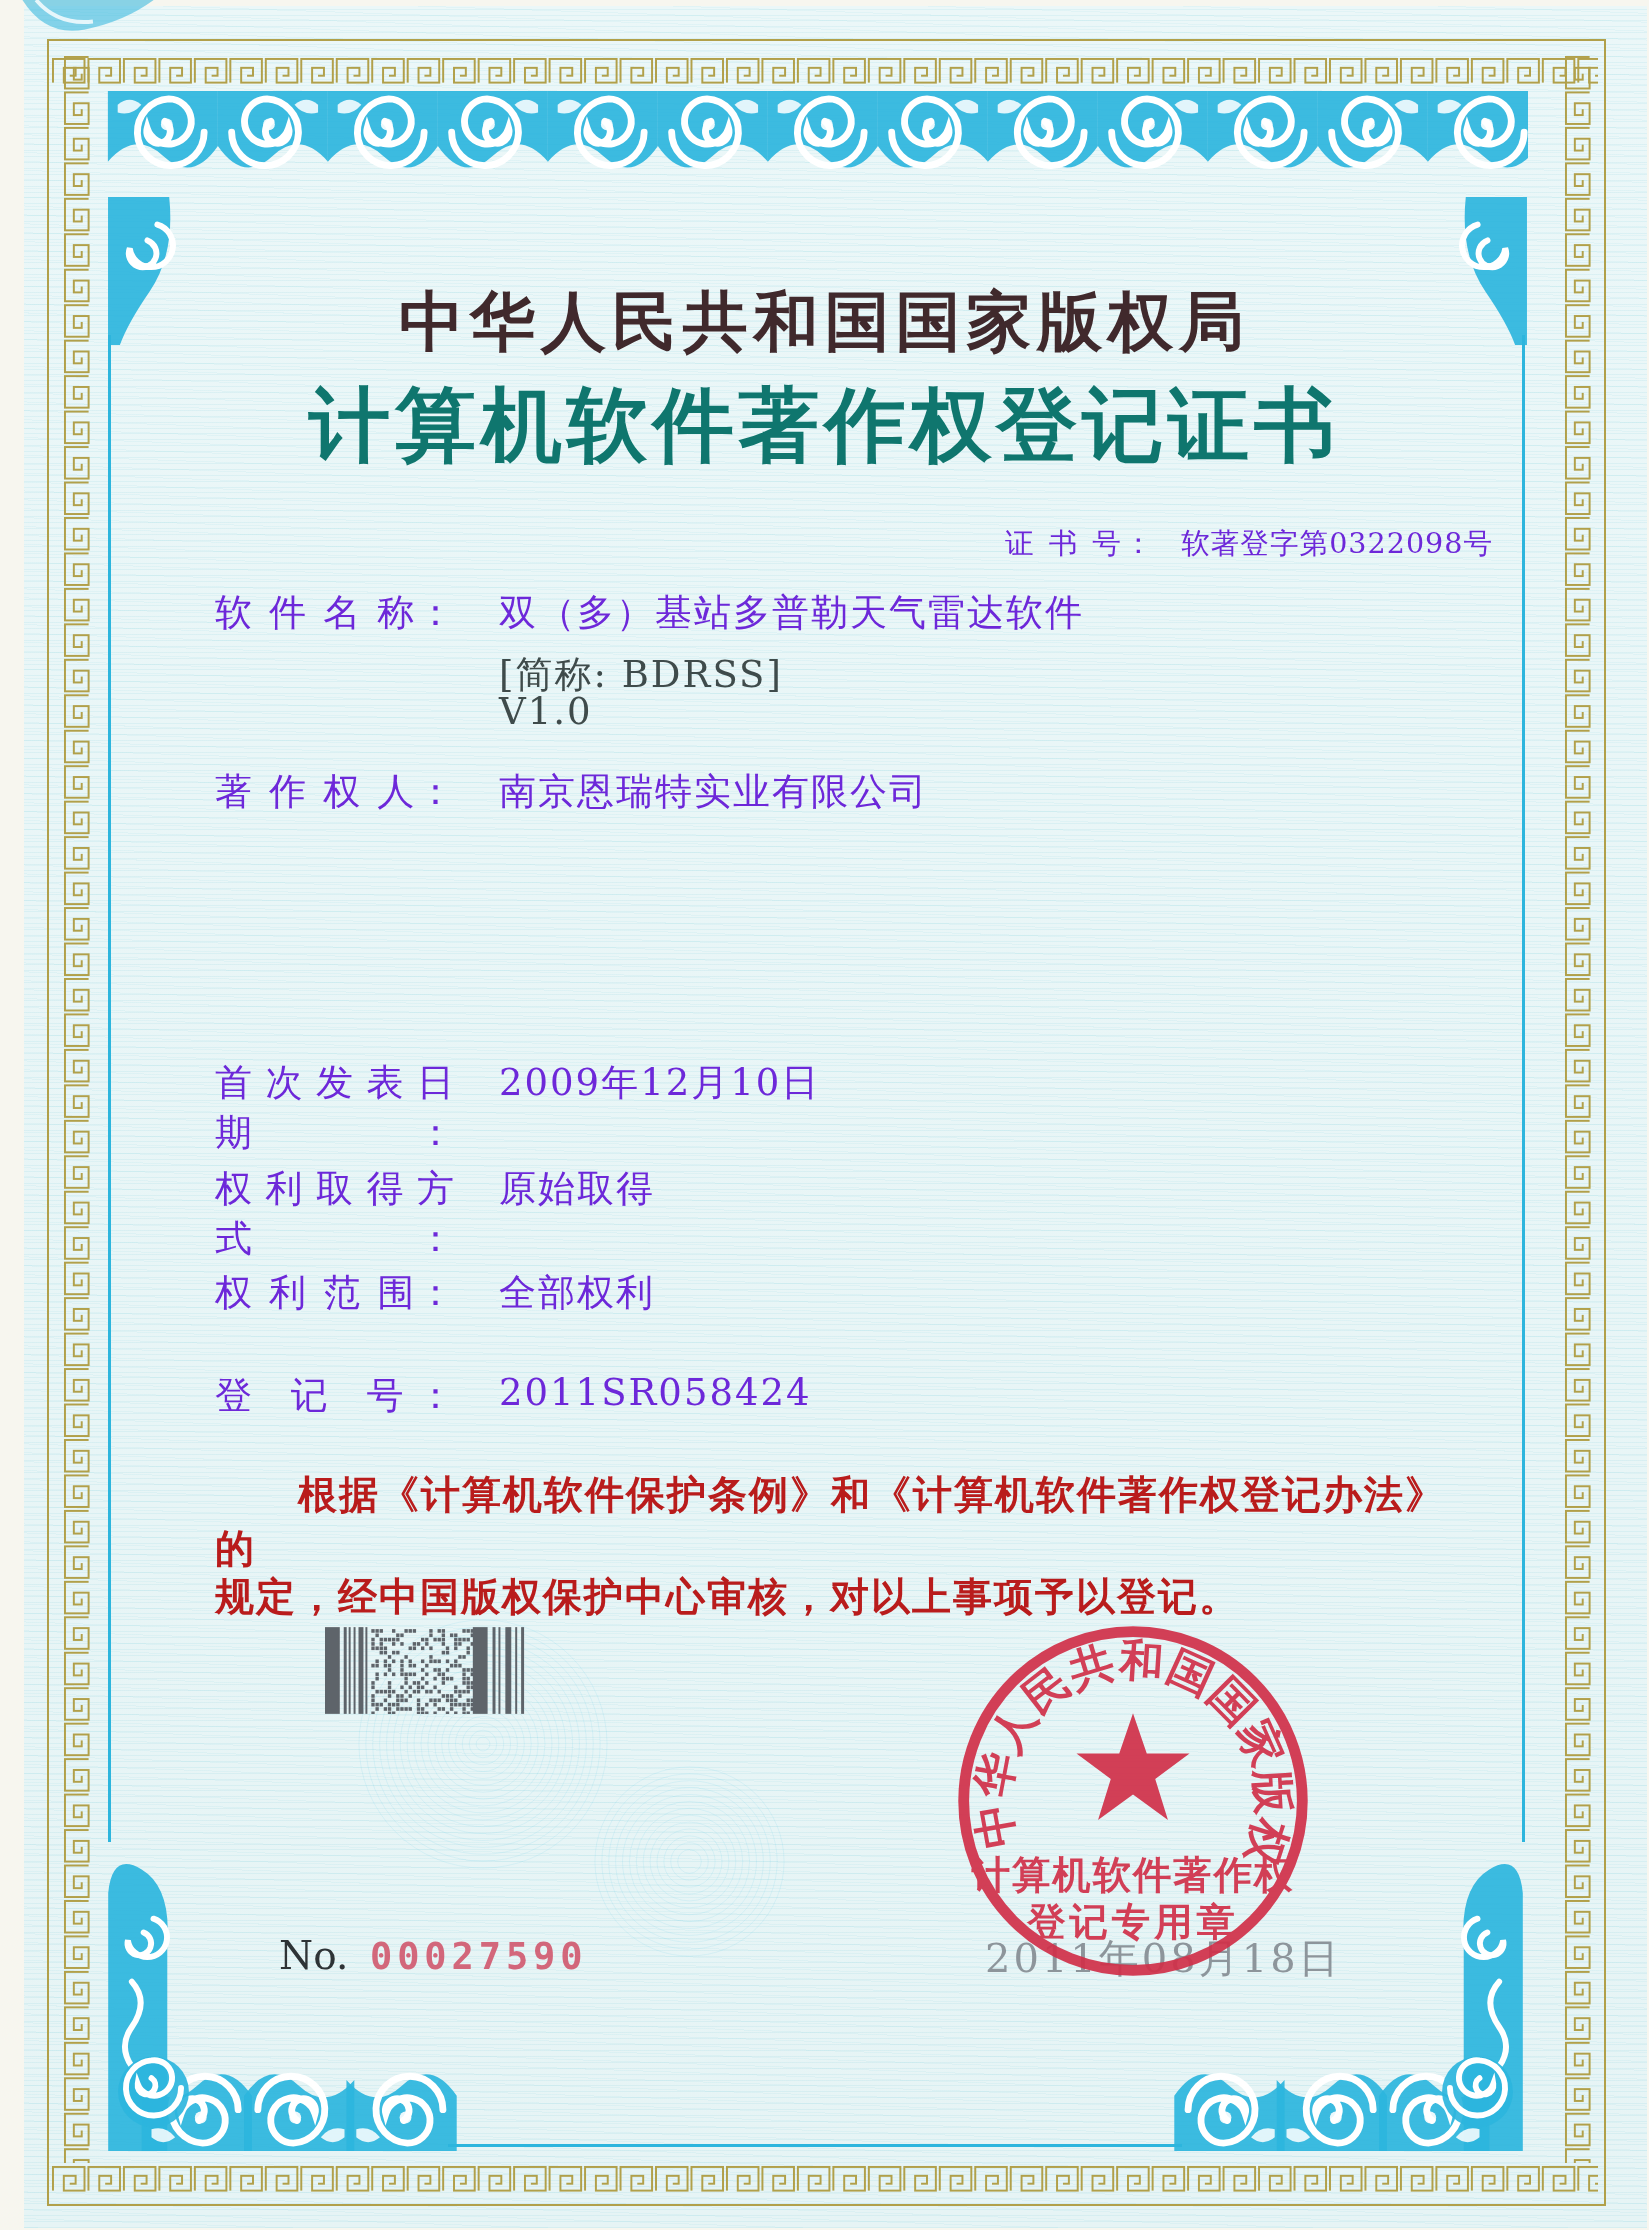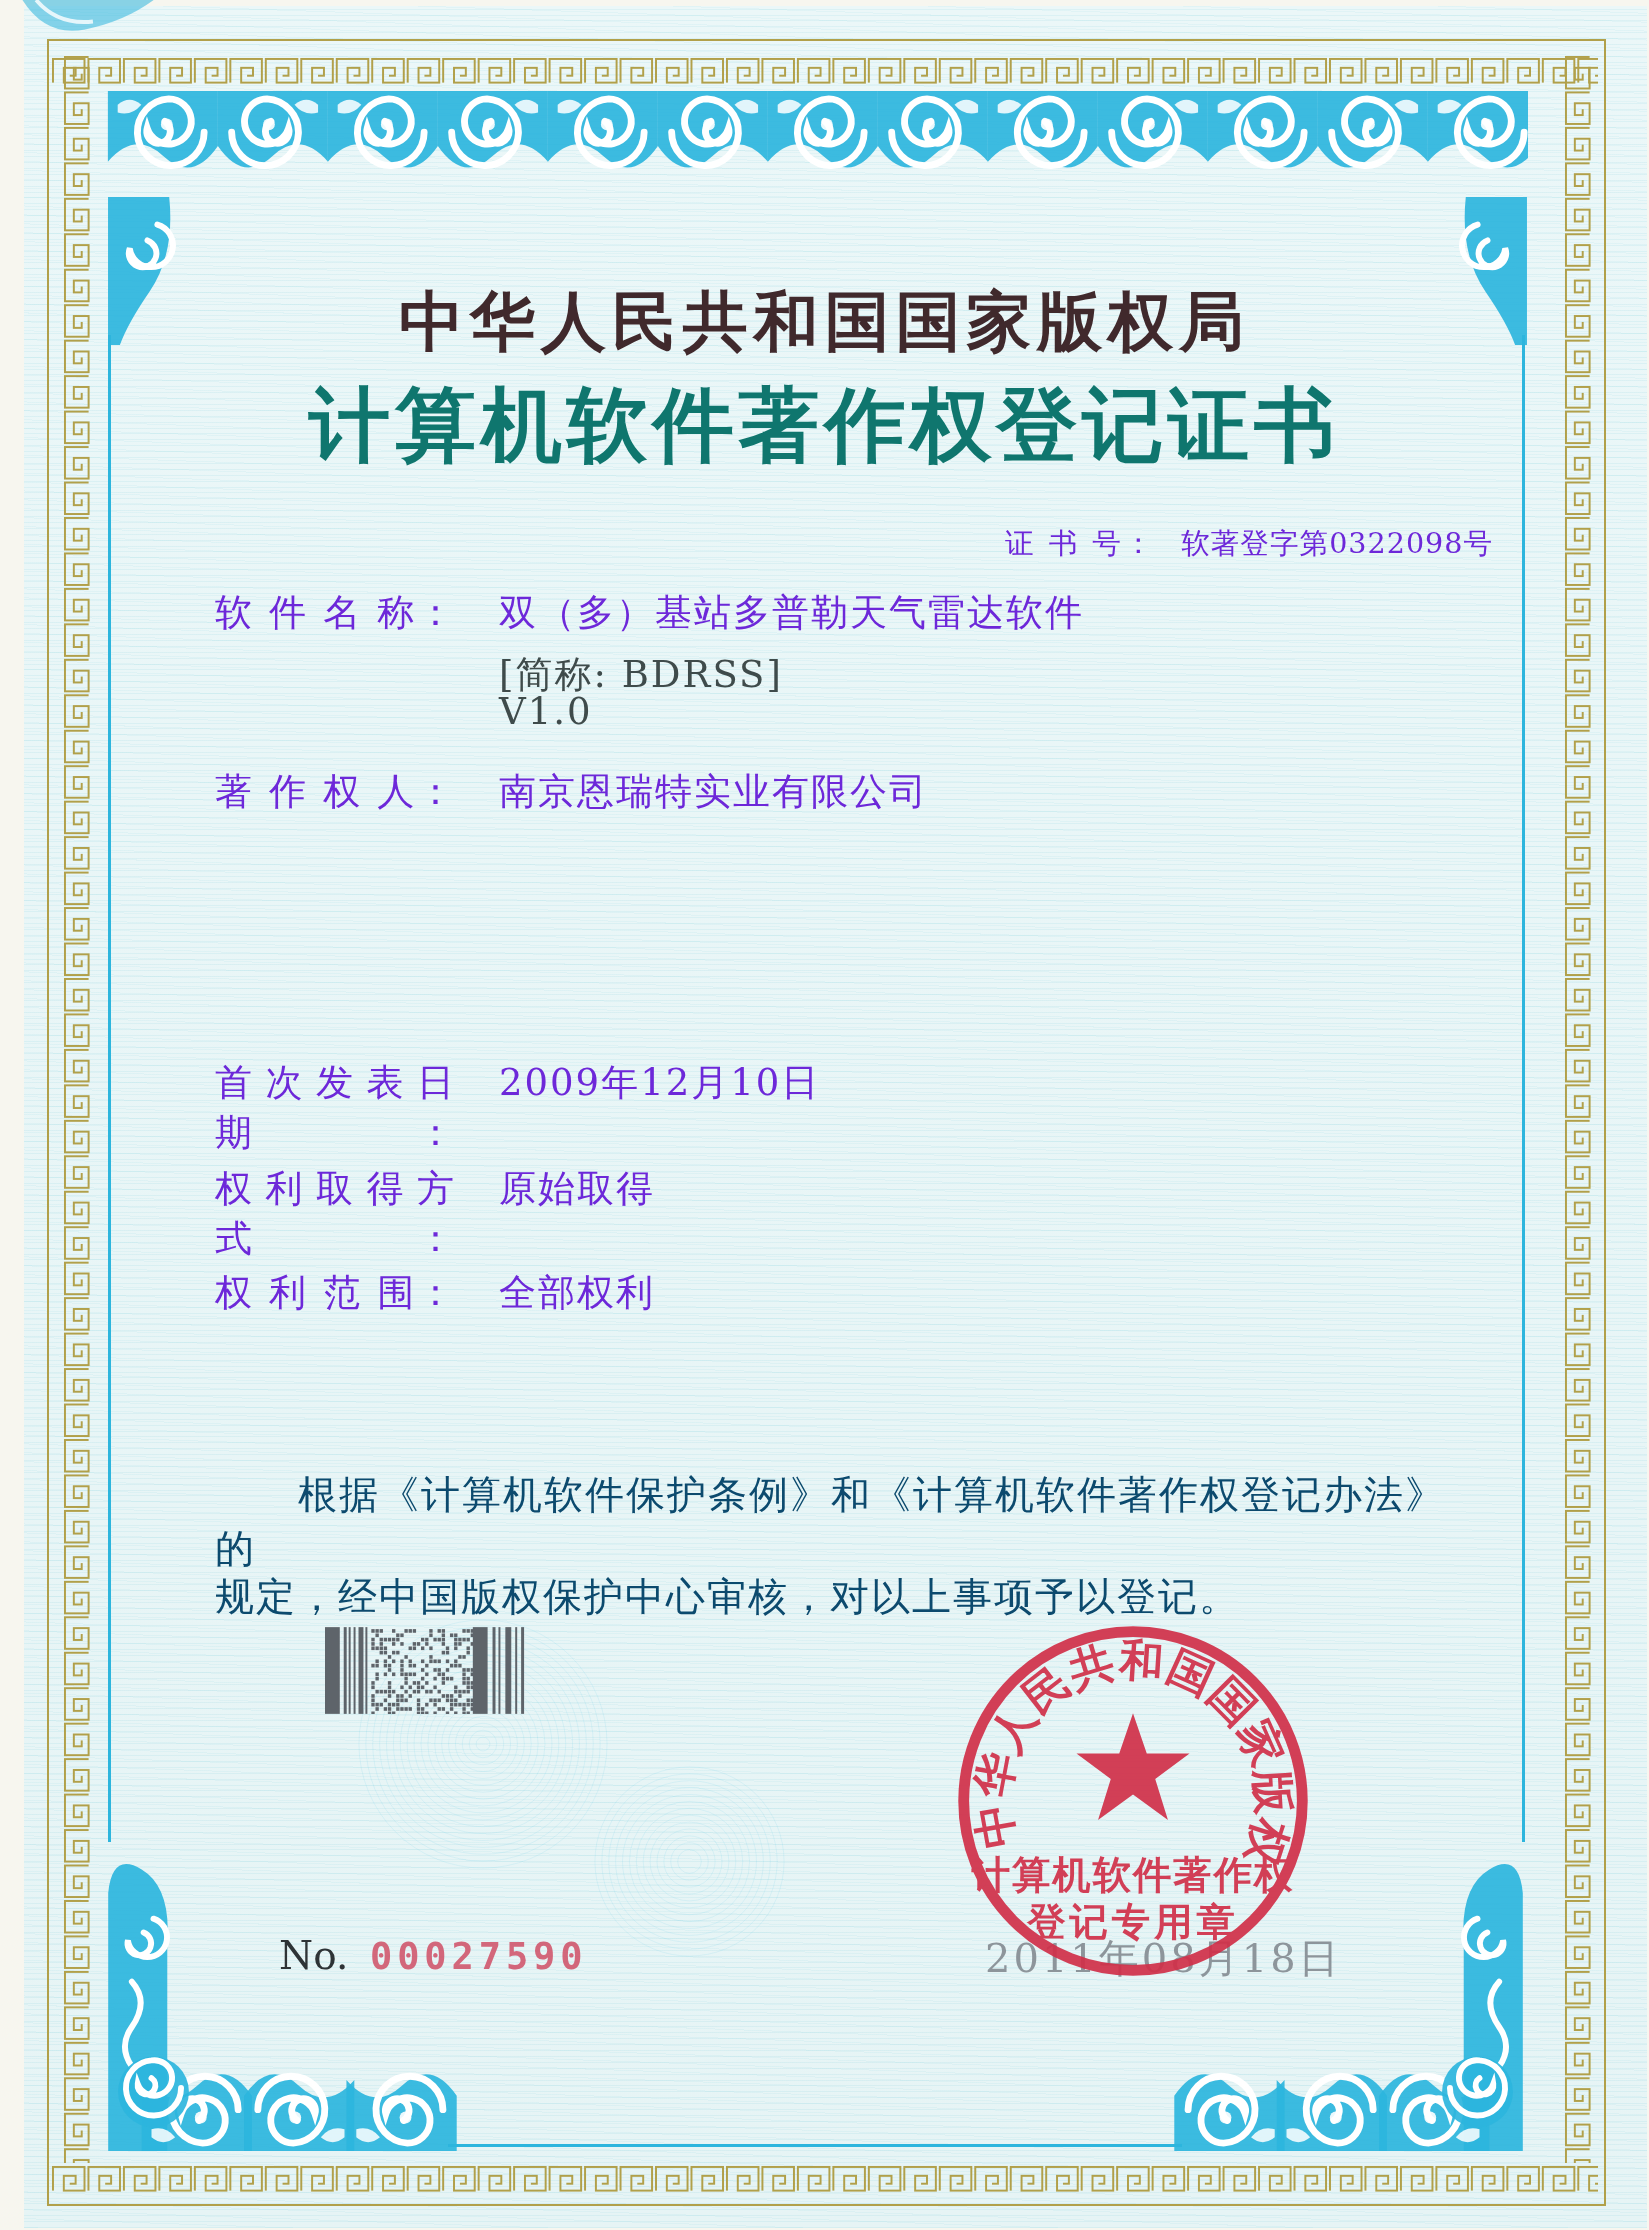--- a/index.html
+++ b/index.html
@@ -39,21 +39,21 @@
     position:absolute;left:215px;display:flex;align-items:flex-start;
     font-size:37px;color:#6d28d9;
   }
   .flabel{
     display:inline-block;width:239px;flex:0 0 239px;
     text-align:justify;text-align-last:justify;
   }
   .fvalue{margin-left:45px;letter-spacing:2px;white-space:nowrap;}
   .subline{position:absolute;left:499px;font-size:37px;color:#3f4b4b;letter-spacing:2px;}
   .statement{
-    position:absolute;left:215px;width:1251px;font-size:39px;color:#0c4a6e;letter-spacing:2px;
+    position:absolute;left:215px;width:1251px;font-size:39px;color:#b91c1c;letter-spacing:2px;font-weight:bold;
   }
   .serial{position:absolute;left:279px;top:1933px;font-size:39px;color:#2e3336;}
   .serial .num{
     color:#d04f66;font-family:"DejaVu Sans Mono","Liberation Mono",monospace;
     font-size:37px;letter-spacing:4.9px;margin-left:21.7px;font-weight:bold;opacity:.85;
   }
   .stamp-date{
     position:absolute;left:985px;top:1931px;font-size:40px;color:#8d959b;letter-spacing:3px;
     font-family:"DejaVu Serif","Liberation Serif",serif;
   }
@@ -315,20 +315,24 @@
   <div class="row" style="top:1164px">
     <span class="flabel">权利取得方式：</span>
     <span class="fvalue">原始取得</span>
   </div>
 
   <div class="row" style="top:1268px">
     <span class="flabel">权 利 范 围：</span>
     <span class="fvalue">全部权利</span>
   </div>
 
+  <div class="row" style="top:1371px">
+    <span class="flabel">登 记 号：</span>
+    <span class="fvalue">2011SR058424</span>
+  </div>
 
   <div class="statement" style="top:1468px;text-indent:83px">根据《计算机软件保护条例》和《计算机软件著作权登记办法》的</div>
   <div class="statement" style="top:1570px">规定，经中国版权保护中心审核，对以上事项予以登记。</div>
 
   <svg class="barcode" width="204" height="87" id="barcode" viewBox="0 0 207 88">
       <rect x="0" y="0" width="15" height="88" fill="#5e646a"></rect>
       <rect x="19" y="0" width="3" height="88" fill="#5e646a"></rect>
       <rect x="24" y="0" width="2" height="88" fill="#5e646a"></rect>
       <rect x="29" y="0" width="2" height="88" fill="#5e646a"></rect>
       <rect x="34" y="0" width="5" height="88" fill="#5e646a"></rect>

